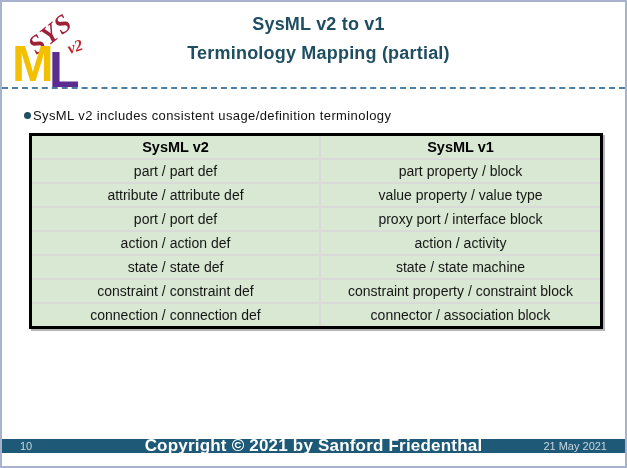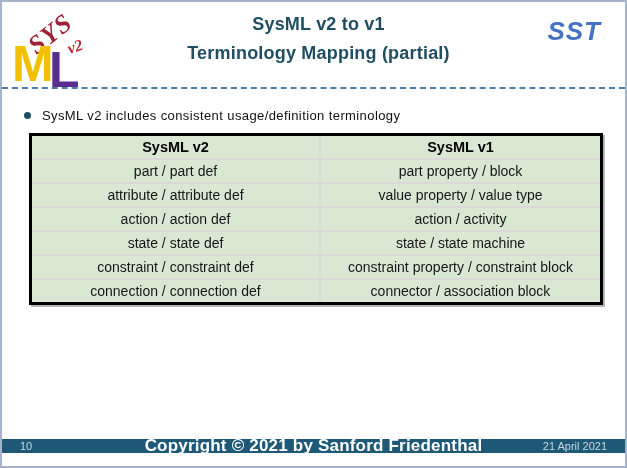--- a/index.html
+++ b/index.html
@@ -29,21 +29,21 @@
   }
   .sst{
     position:absolute;right:24px;top:14px;
     color:var(--sst,#4472C4);
     font-size:26px;font-style:italic;font-weight:600;
     letter-spacing:1px;
   }
   
   .bullet-row{
     position:absolute;left:22px;top:106px;
-    display:flex;align-items:center;gap:11px;
+    display:flex;align-items:center;gap:2px;
     font-size:13px;color:#111;letter-spacing:0.4px;
   }
   .bullet-dot{
     width:7px;height:7px;border-radius:50%;
     background:var(--title,#1F4E63);
     flex:0 0 auto;
   }
   
   table.term{
     position:absolute;left:27px;top:131px;
@@ -100,21 +100,20 @@
           <text x="0" y="76" font-size="50" font-family="Liberation Sans, sans-serif" fill="#F3C000">M</text>
           <text x="37" y="82" font-size="50" font-family="Liberation Sans, sans-serif" fill="#5C2D91">L</text>
           <text x="56" y="48" font-size="16" font-style="italic" fill="#C1272D" transform="rotate(-18 60 44)">v2</text>
         </g>
       </svg>
     </div>
     <div class="titles">
       <div>SysML v2 to v1</div>
       <div>Terminology Mapping (partial)</div>
     </div>
-    <div class="sst">SST</div>
   </div>
 
   <div class="bullet-row">
     <span class="bullet-dot"></span>
     <span>SysML v2 includes consistent usage/definition terminology</span>
   </div>
 
   <table class="term">
     <colgroup>
         <col class="c1">
@@ -129,20 +128,24 @@
     <tbody>
       <tr>
         <td>part / part def</td>
         <td>part property / block</td>
       </tr>
       <tr>
         <td>attribute / attribute def</td>
         <td>value property / value type</td>
       </tr>
       <tr>
+        <td>port / port def</td>
+        <td>proxy port / interface block</td>
+      </tr>
+      <tr>
         <td>action / action def</td>
         <td>action / activity</td>
       </tr>
       <tr>
         <td>state / state def</td>
         <td>state / state machine</td>
       </tr>
       <tr>
         <td>constraint / constraint def</td>
         <td>constraint property / constraint block</td>
@@ -150,16 +153,16 @@
       <tr>
         <td>connection / connection def</td>
         <td>connector / association block</td>
       </tr>
     </tbody>
   </table>
 
   <div class="footer-bar">
     <span class="page-num">10</span>
     <span class="copyright">Copyright © 2021 by Sanford Friedenthal</span>
-    <span class="date">21 April 2021</span>
+    <span class="date">21 May 2021</span>
   </div>
 
 </div>
 
 </body></html>

